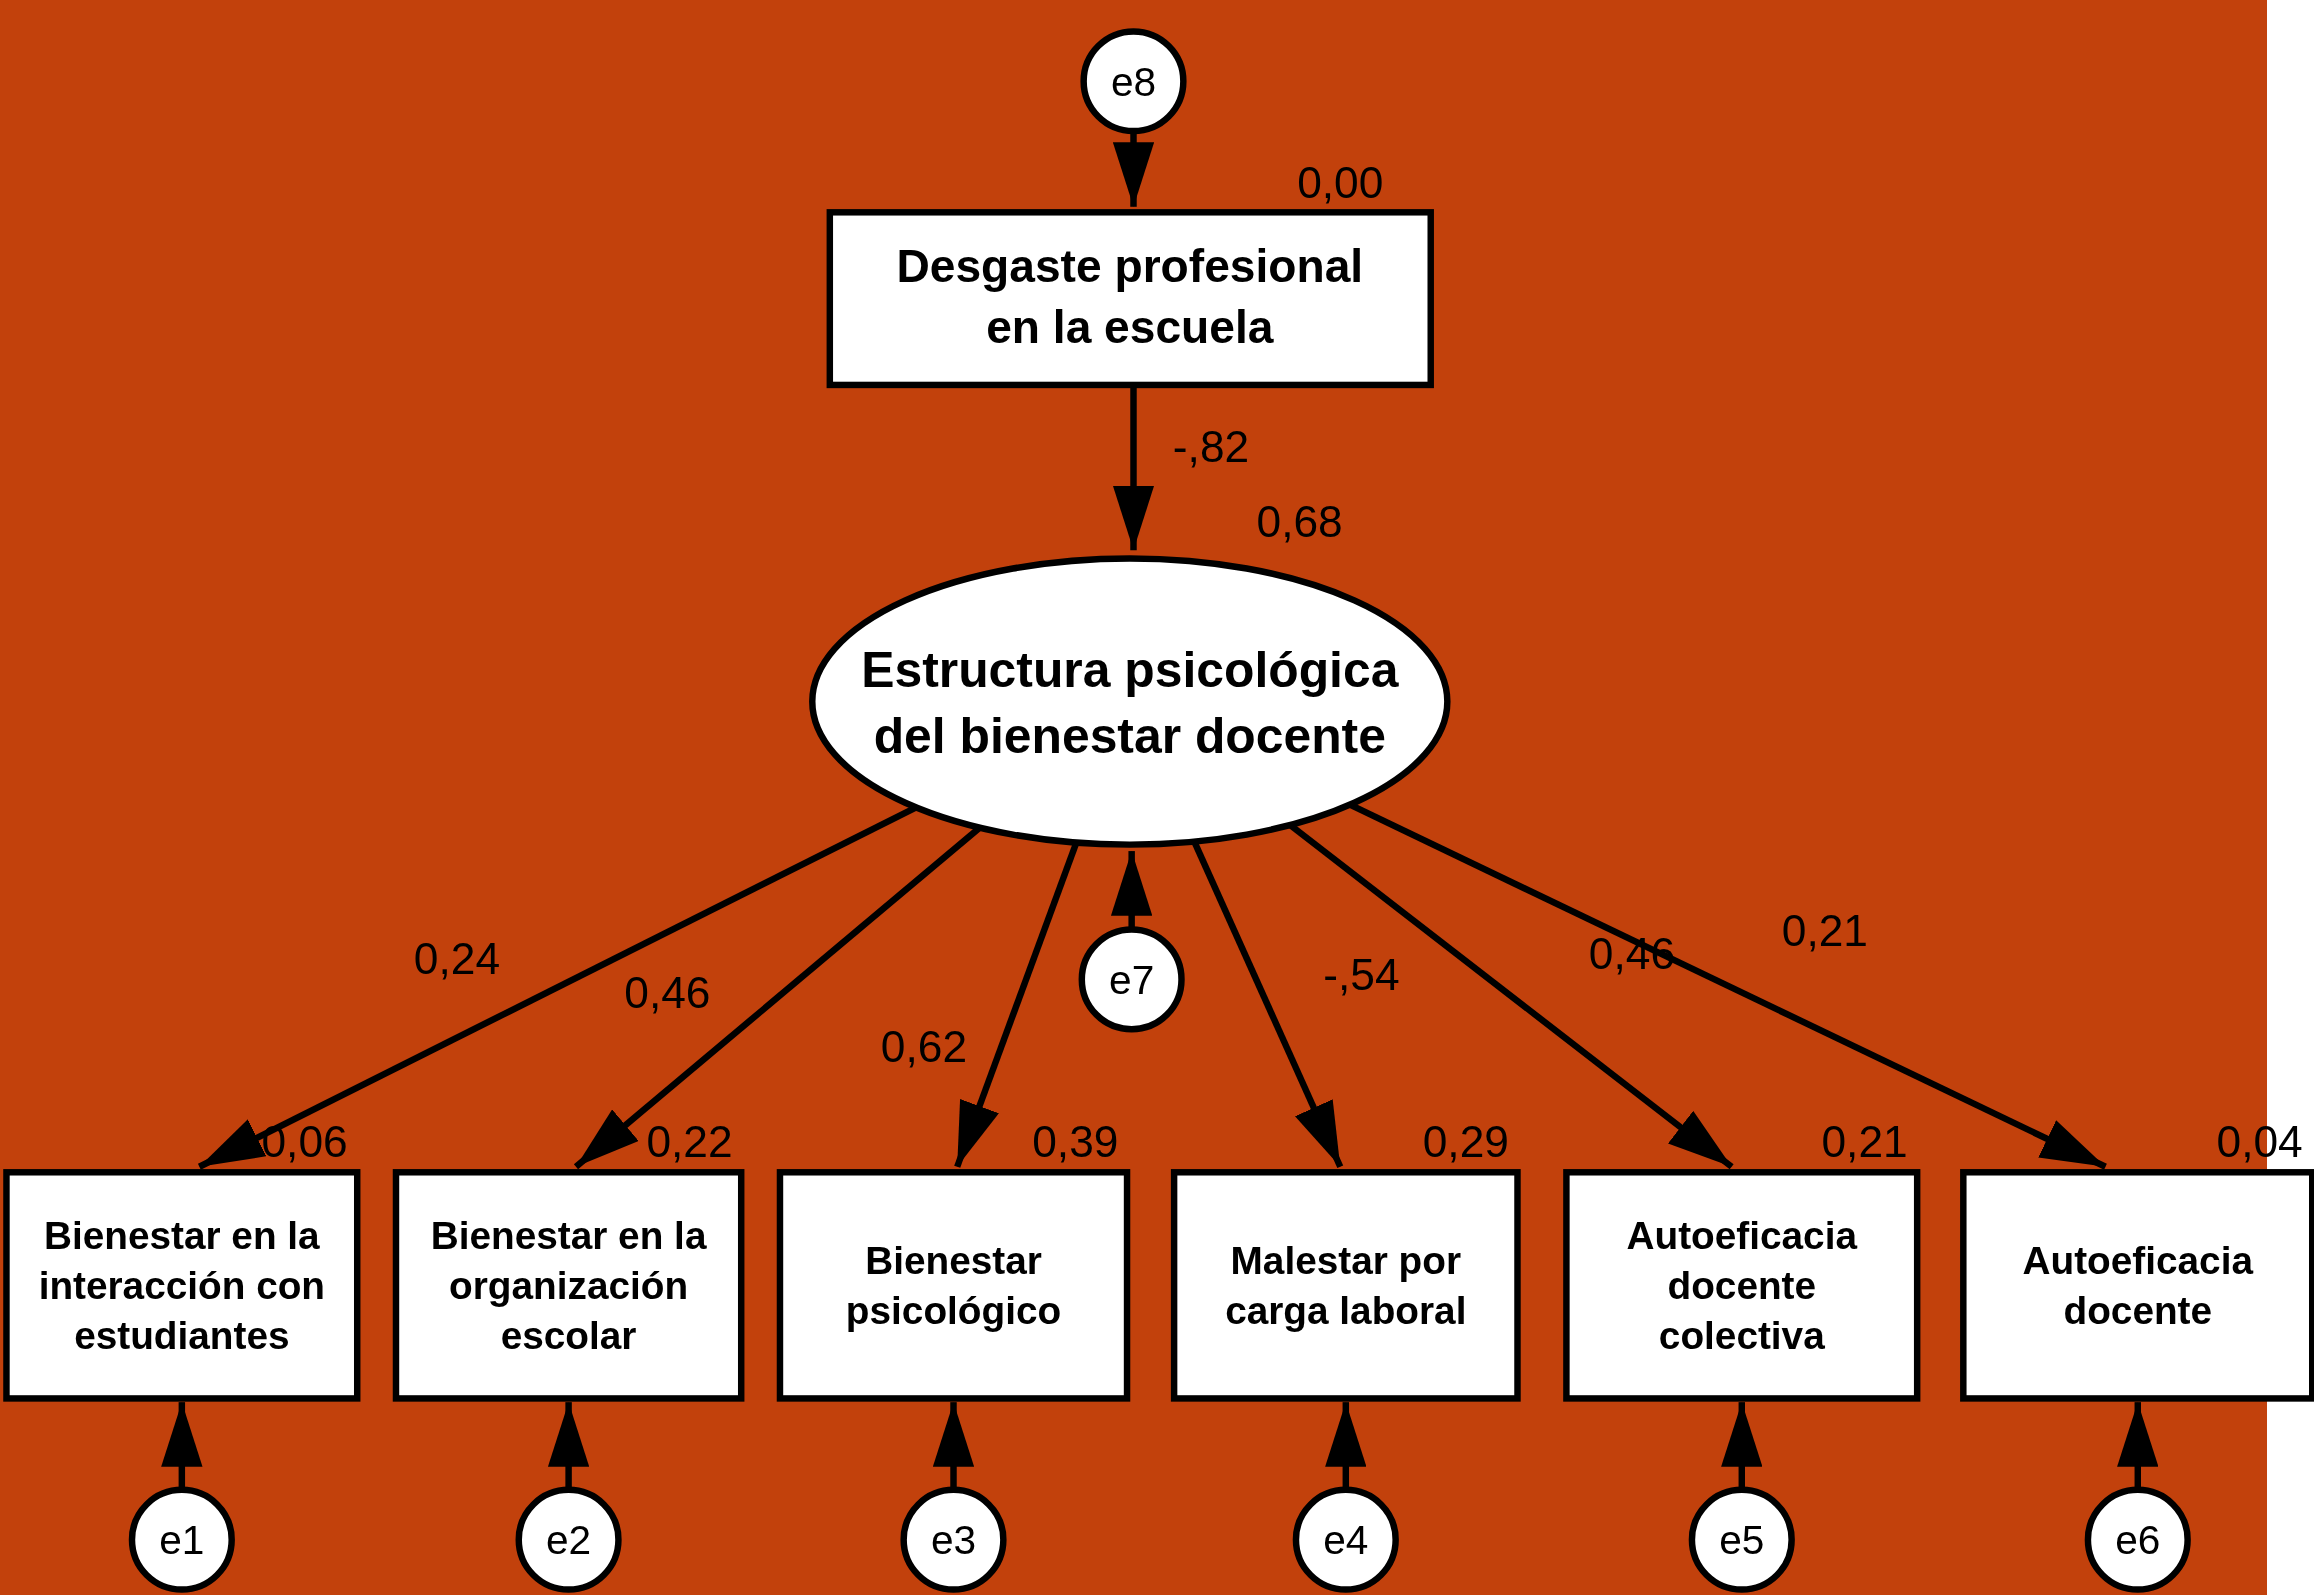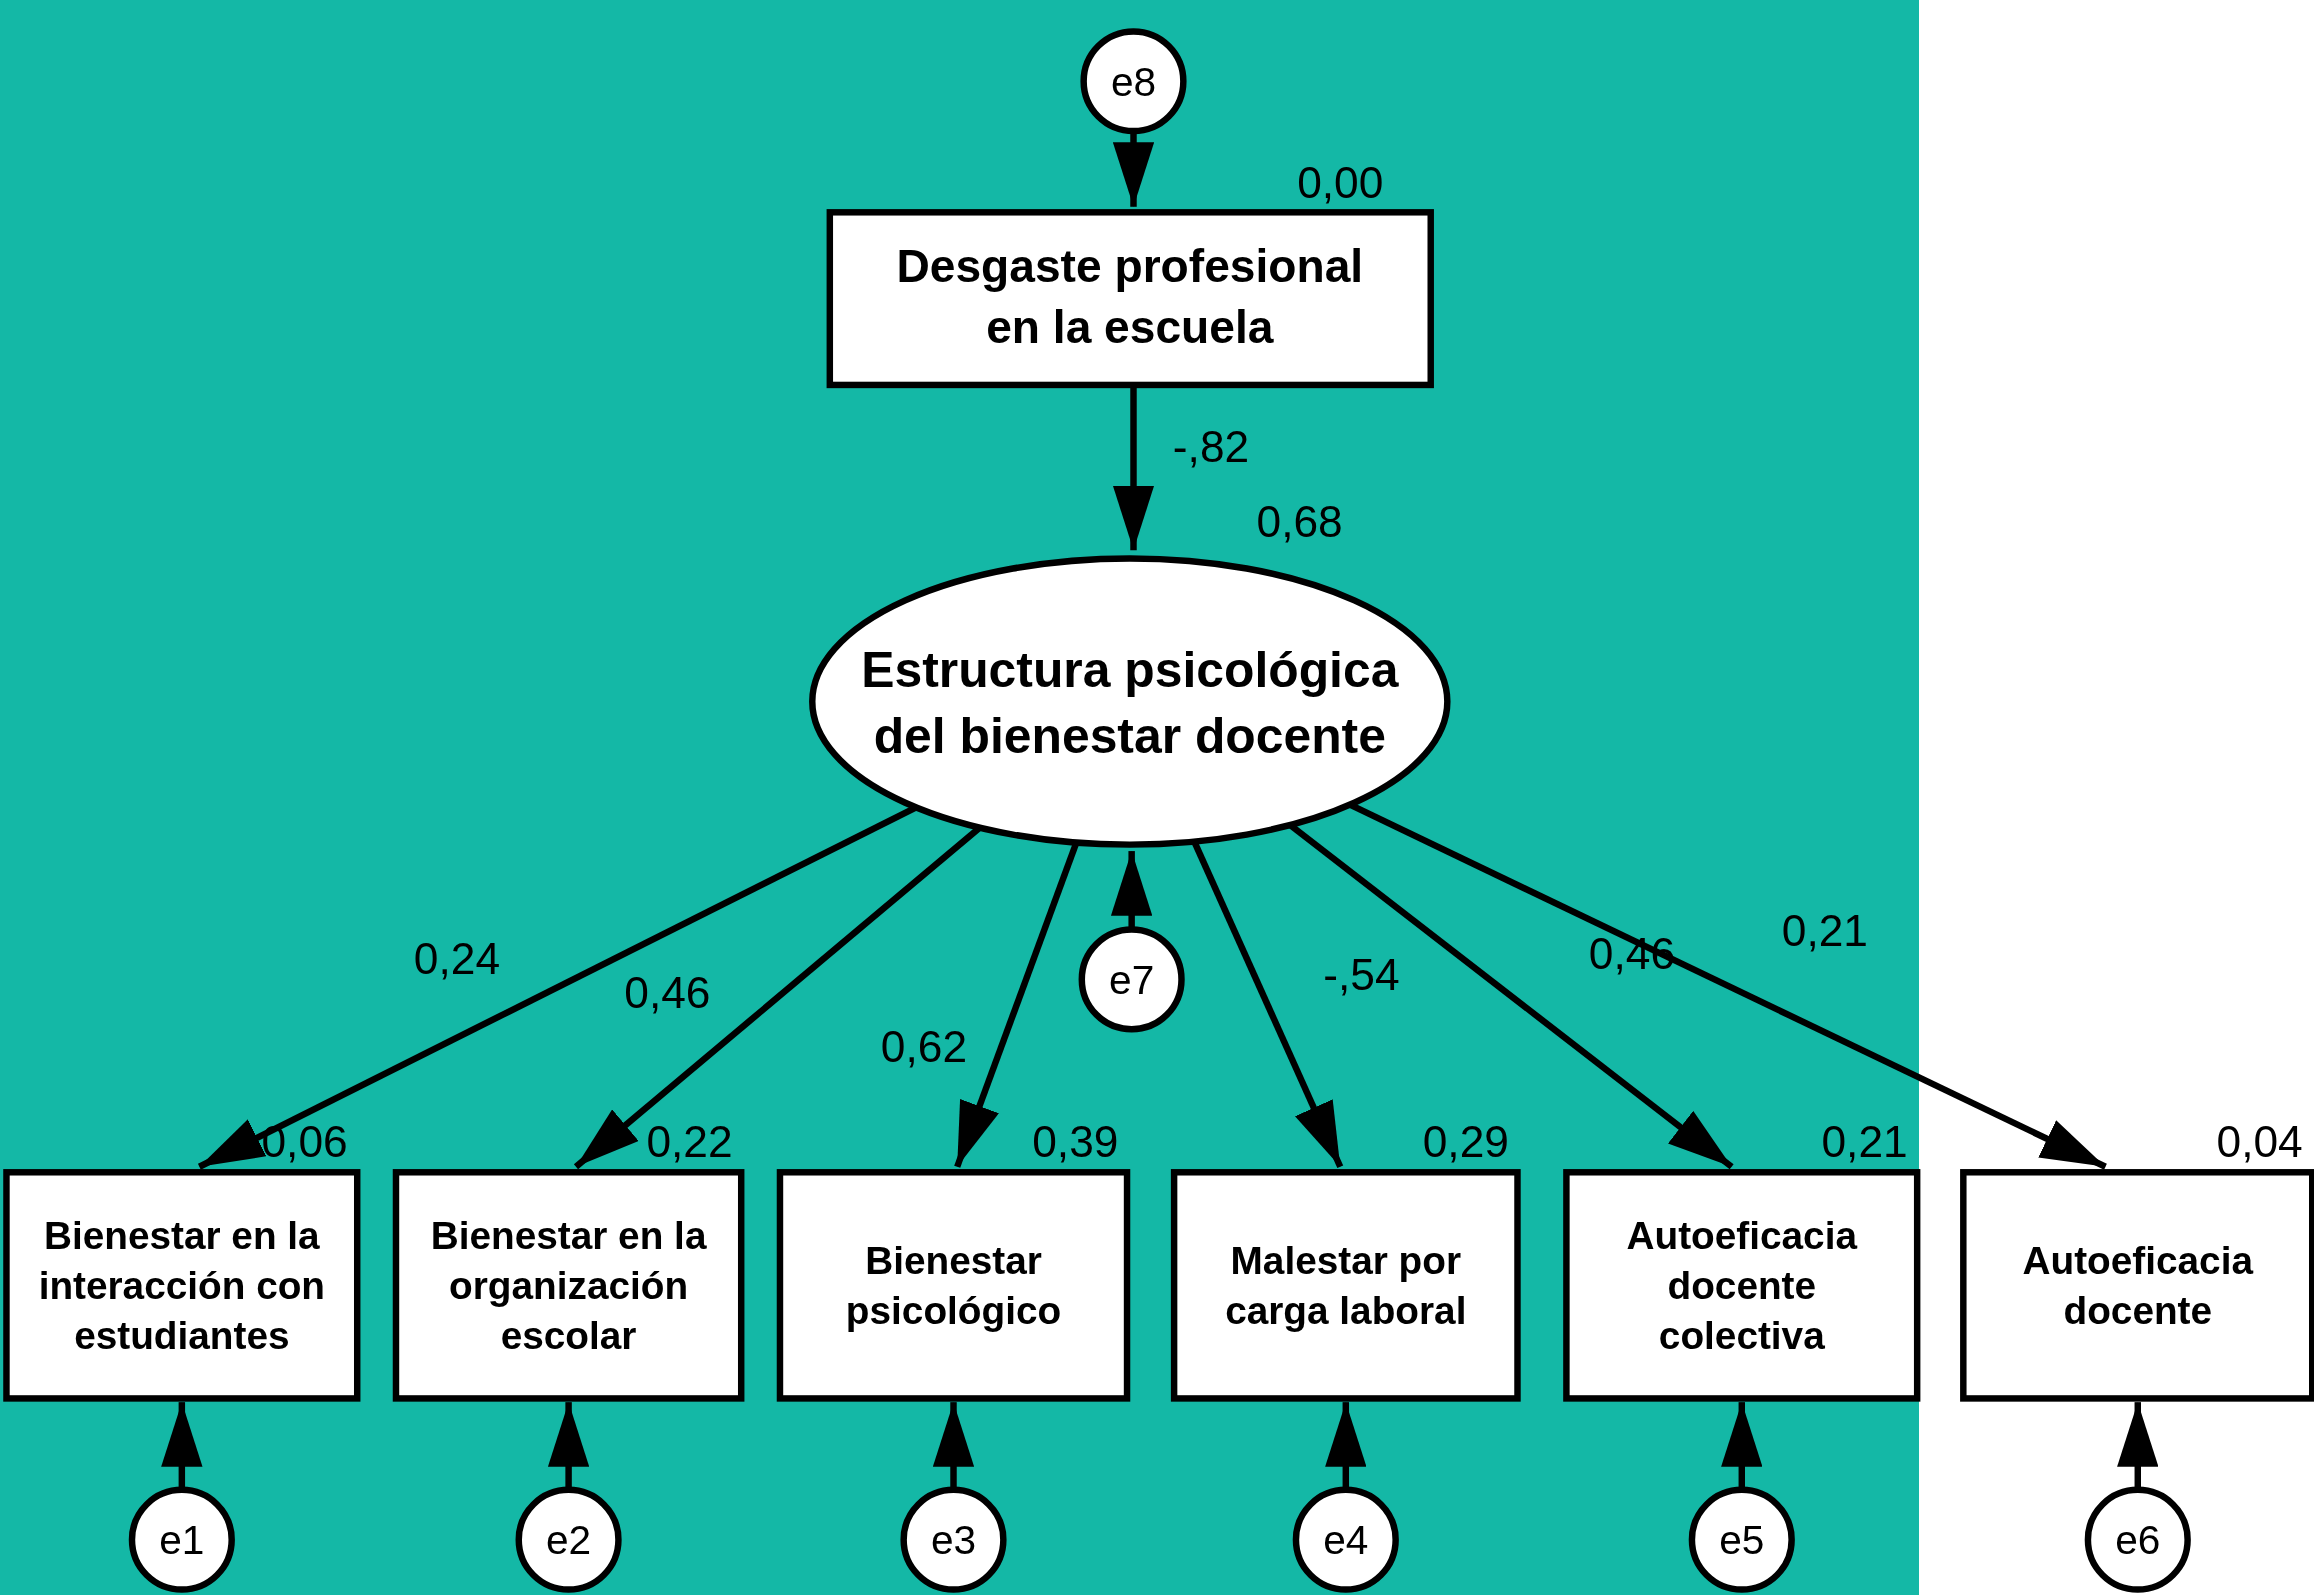--- a/index.html
+++ b/index.html
@@ -2,23 +2,23 @@
 <html style="font-size:14.8px"><head>
 <meta charset="utf-8">
 <style>
   html, body {
     margin: 0;
     padding: 0;
     background: #ffffff;
   }
   .stage {
     position: relative;
-    width: 1919px;
+    width: 2267px;
     height: 1596px;
-    background: #14b8a6;
+    background: #c2410c;
   }
   svg { display: block; }
   .shape {
     fill: #ffffff;
     stroke: #000000;
     stroke-width: 7;
   }
   .edge {
     stroke: #000000;
     stroke-width: 7;

